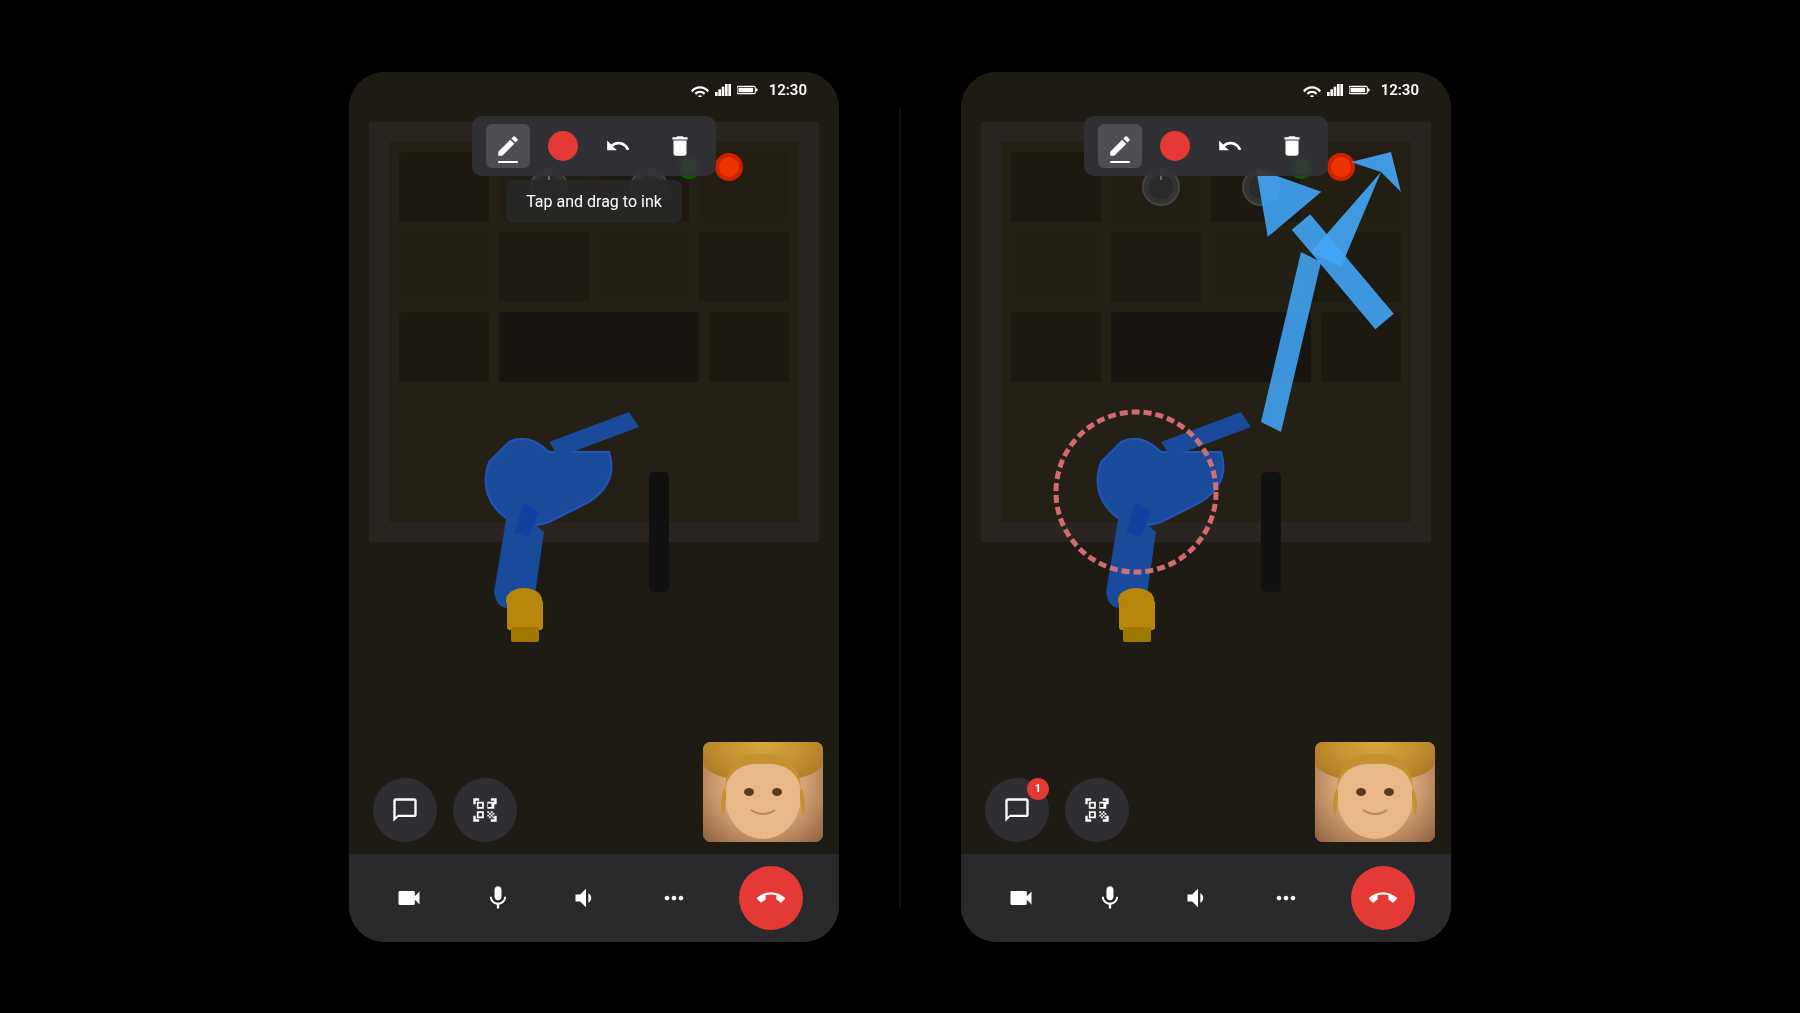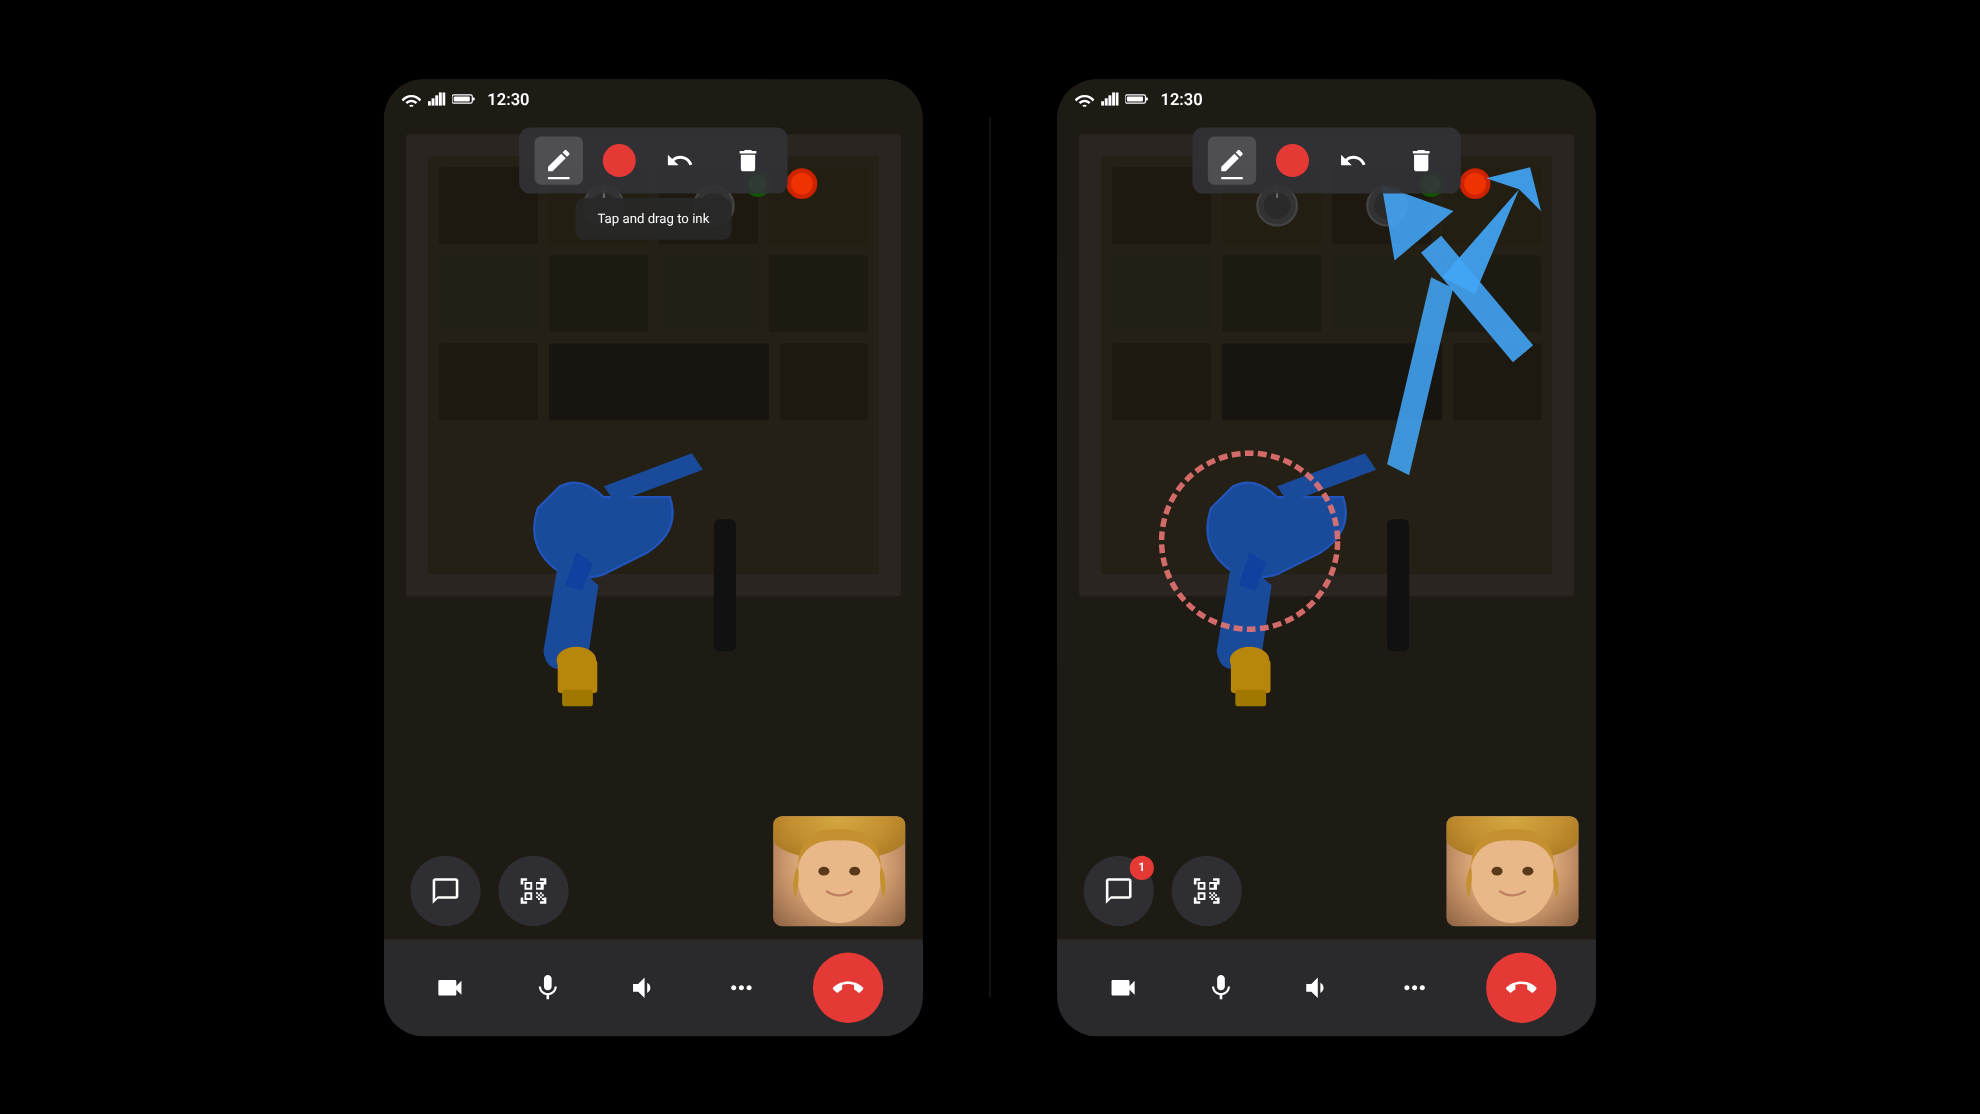--- a/index.html
+++ b/index.html
@@ -33,20 +33,21 @@
       overflow: hidden;
     }
 
     
     .status-bar {
       position: absolute;
       top: 0; left: 0; right: 16px;
       height: 36px;
       display: flex;
       align-items: center;
+      justify-content: flex-end;
       padding: 0 16px;
       z-index: 100;
     }
 
     .status-icons {
       display: flex;
       align-items: center;
       gap: 6px;
       color: white;
       font-size: 13px;
@@ -105,21 +106,21 @@
     
     .tooltip {
       position: absolute;
       top: 108px;
       left: 50%;
       transform: translateX(-50%);
       background: rgba(40, 40, 40, 0.92);
       color: white;
       padding: 12px 20px;
       border-radius: 8px;
-      font-size: 12px;
+      font-size: 16px;
       font-weight: 400;
       white-space: nowrap;
       z-index: 100;
     }
 
     
     .bottom-bar {
       position: absolute;
       bottom: 0; left: 0; right: 0;
       height: 88px;

